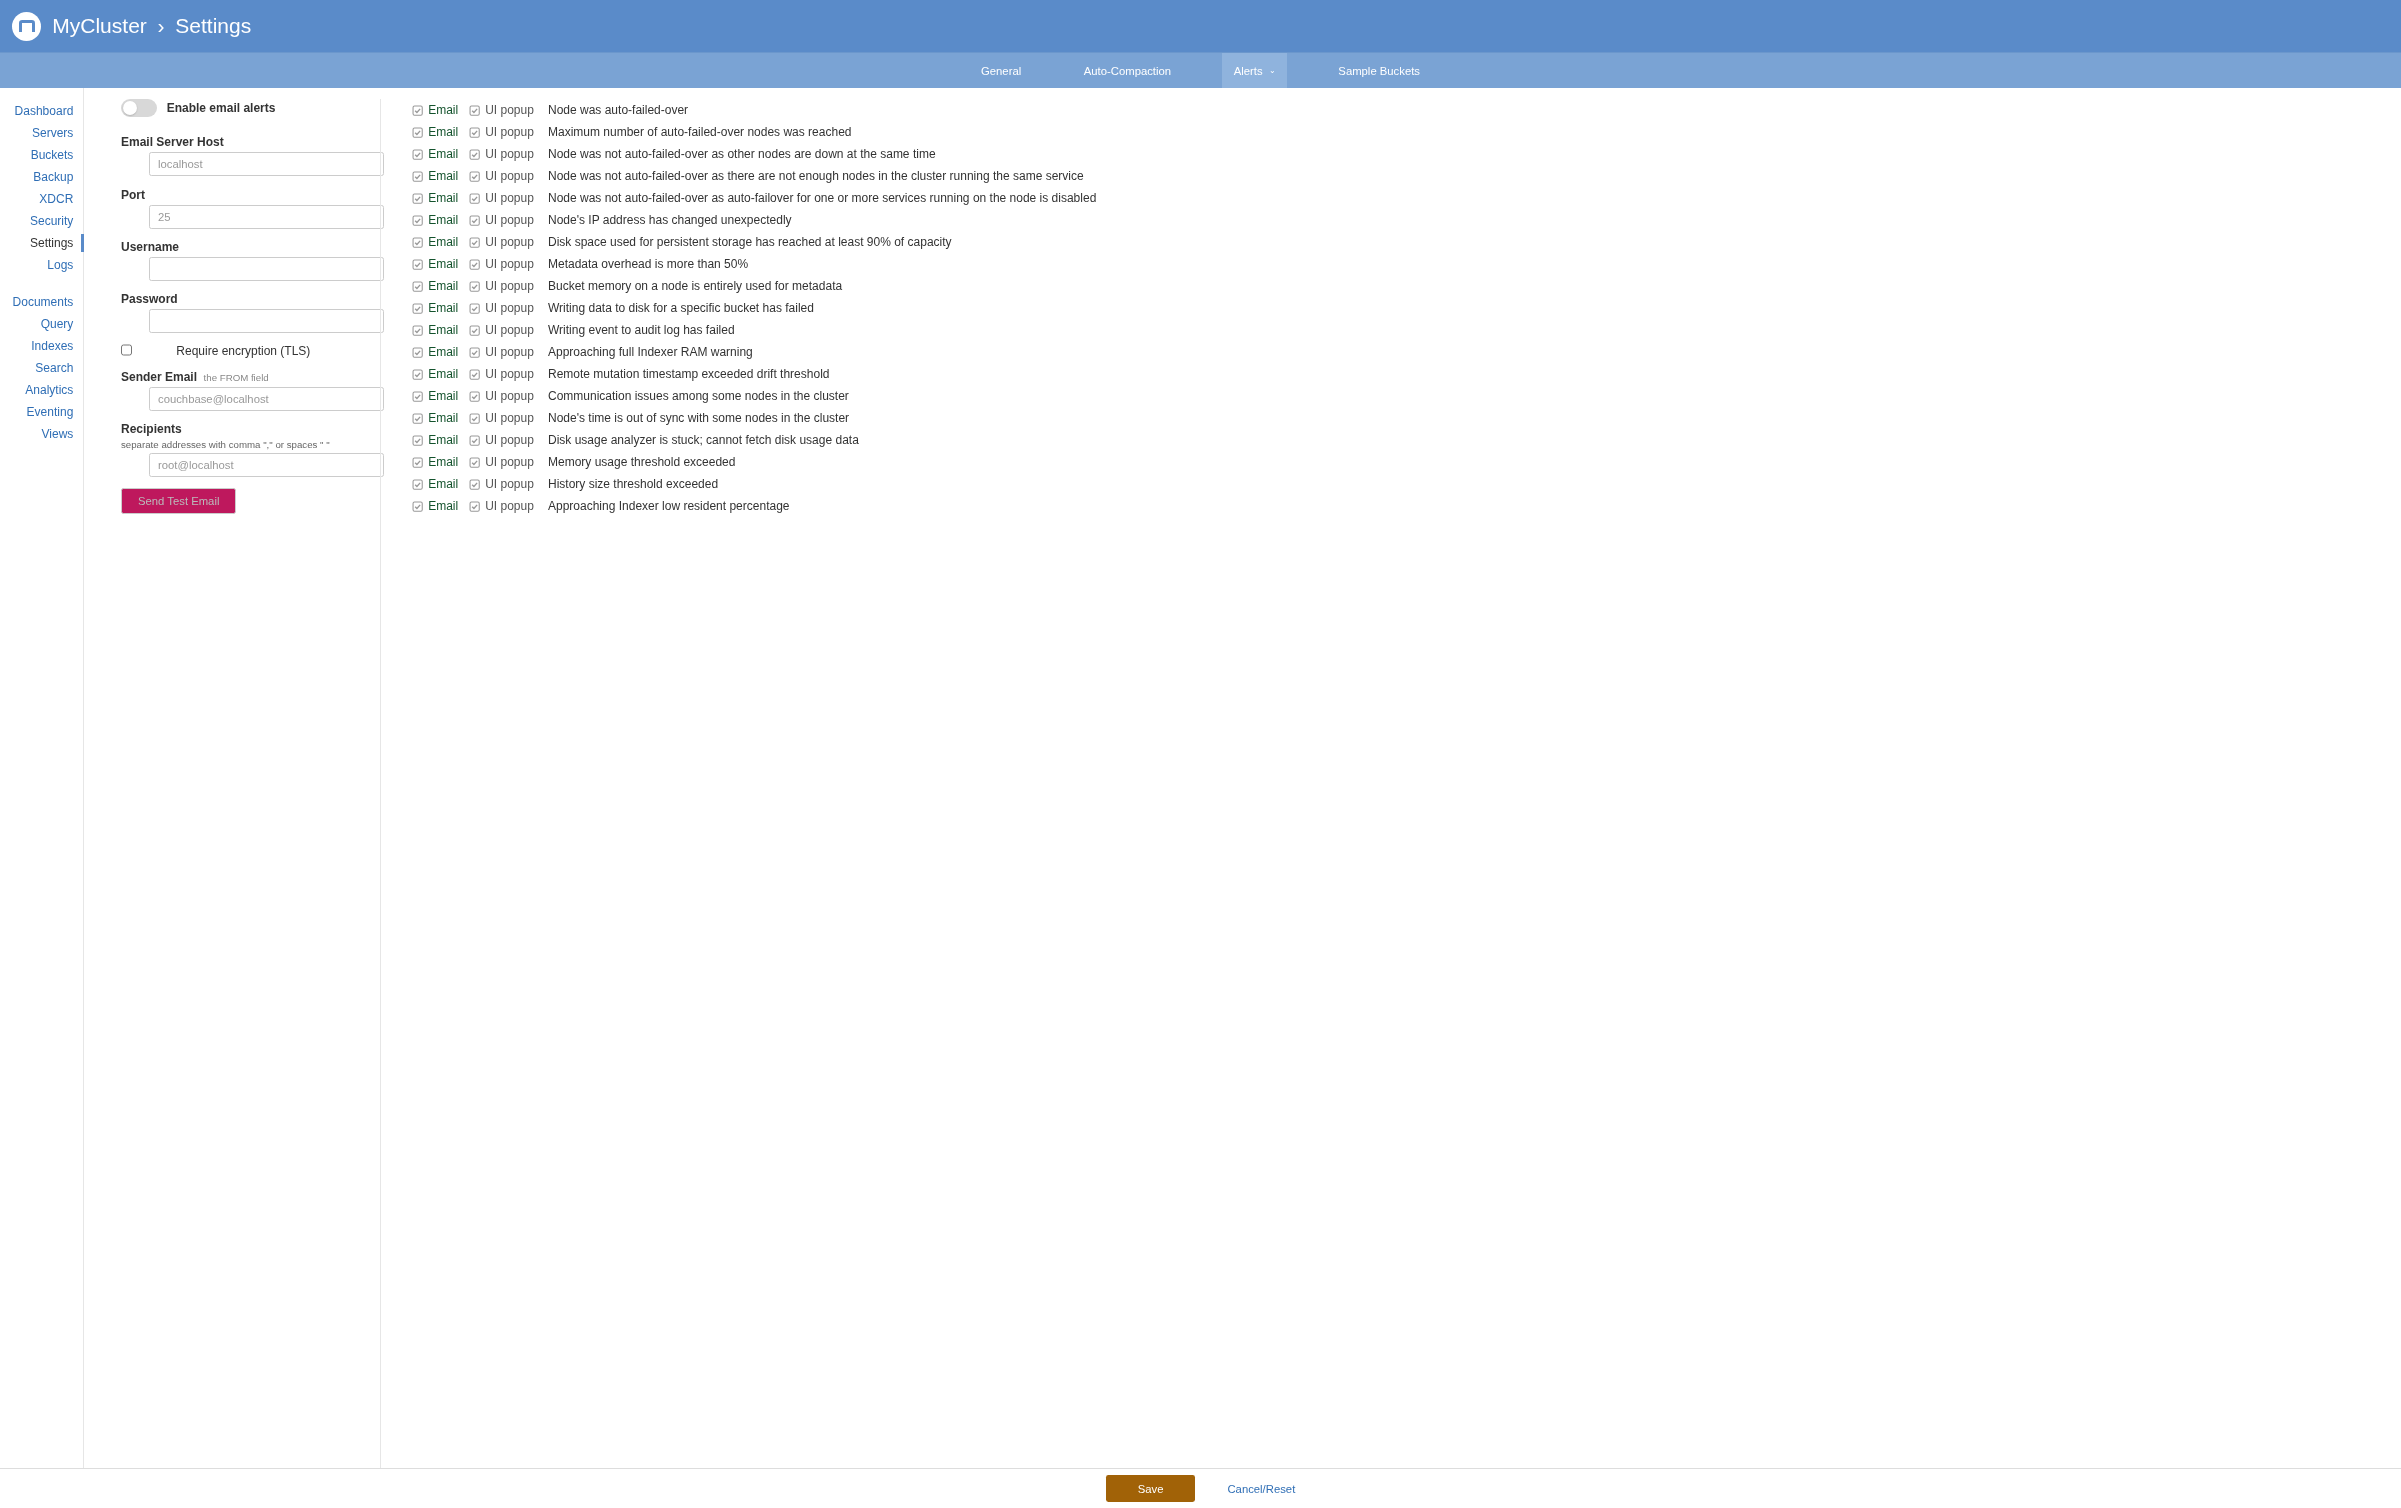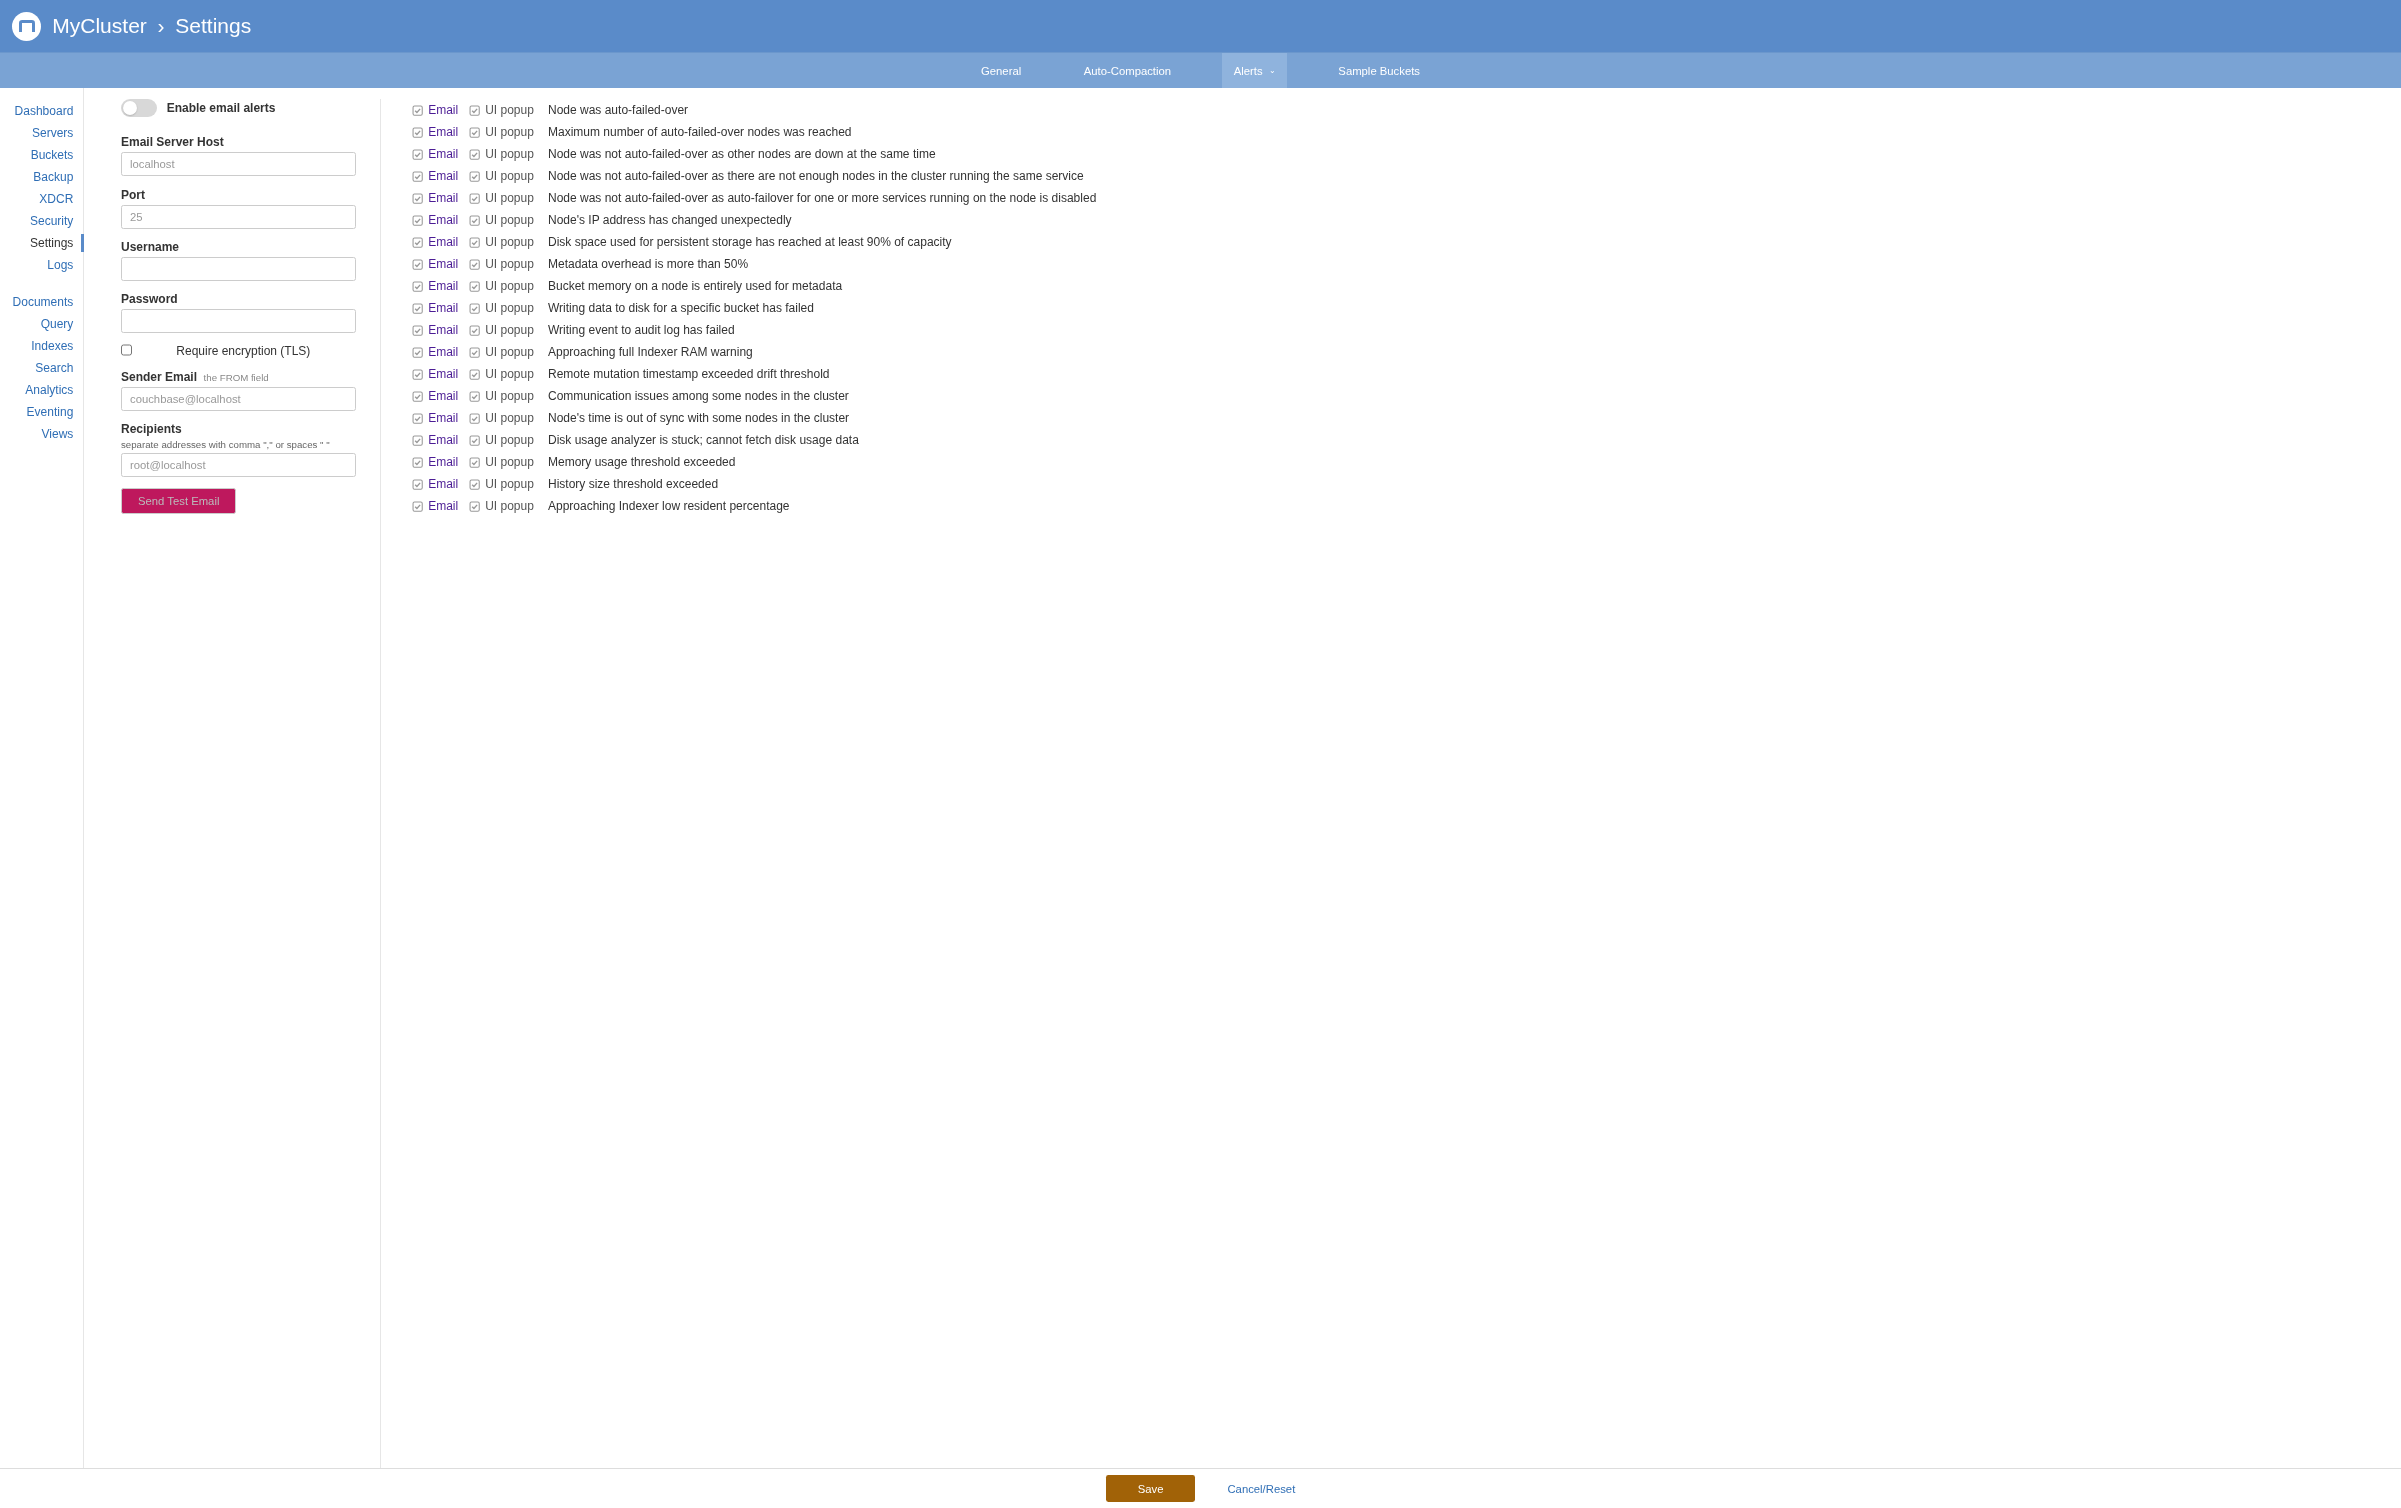--- a/index.html
+++ b/index.html
@@ -30,34 +30,34 @@
 
 .toggle-row { display: flex; align-items: center; margin-bottom: 18px; font-weight: bold; }
 .toggle { width: 36px; height: 18px; background: #d8d8d8; border-radius: 9px; position: relative; margin-right: 9.7px; cursor: pointer; }
 .toggle-knob { width: 14.6px; height: 14.6px; background: #fff; border-radius: 50%; position: absolute; top: 1.6px; left: 1.6px; box-shadow: 0 0.8px 1.6px rgba(0,0,0,0.2); }
 .toggle-label { font-size: 12px; color: #333; }
 
 .form-group { margin-bottom: 11.3px; }
 .form-label { font-weight: 600; font-size: 12px; color: #333; display: block; margin-bottom: 3.2px; }
 .form-label .hint { font-weight: 400; font-size: 9.7px; color: #888; margin-left: 3.2px; }
 .form-subhint { font-size: 9.7px; color: #666; margin-bottom: 3.2px; }
-.form-input { width: 100%; border: 0.8px solid #ccc; border-radius: 2.4px; padding: 4.9px 8px; font-size: 11.3px; color: #999; background: #fff; }
+.form-input { width: 100%; border: 0.8px solid #ccc; border-radius: 2.4px; padding: 4.9px 8px; font-size: 11.3px; color: #999; background: #fff; margin-left: 28px; }
 .form-input::placeholder { color: #aaa; }
 
 .checkbox-row { display: flex; align-items: flex-start; margin-bottom: 11.3px; gap: 36px; }
 .checkbox-row input { margin-right: 8px; width: 11.3px; height: 11.3px; }
 .checkbox-row label { font-size: 12px; color: #333; }
 
 .btn-send { border: 0.8px solid #ccc; background: #be185d; color: #bbb; padding: 5.7px 16px; border-radius: 2.4px; cursor: not-allowed; font-size: 11.3px; }
 
 .alerts-title { font-weight: 700; font-size: 13px; margin-bottom: 9.7px; color: #333; }
 .alert-row { display: flex; align-items: center; padding: 4px 0; font-size: 12px; }
 .check-icon { width: 11.3px; height: 11.3px; color: #999; margin-right: 4.9px; display: inline-flex; align-items: center; justify-content: center; }
 .check-icon svg { width: 11.3px; height: 11.3px; }
-.alert-col-email { display: flex; align-items: center; width: 57px; color: #4c1d95; }
+.alert-col-email { display: flex; align-items: center; width: 57px; color: #14532d; }
 .alert-col-popup { display: flex; align-items: center; width: 79px; color: #555; }
 .alert-desc { color: #333; }
 
 .footer { position: fixed; bottom: 0; left: 0; right: 0; height: 40px; border-top: 0.8px solid #ddd; background: #fff; display: flex; align-items: center; justify-content: center; gap: 32px; }
 .btn-save { background: #a16207; color: #fff; border: none; padding: 7.3px 32px; border-radius: 2.4px; font-size: 11.3px; cursor: pointer; }
 .btn-cancel { color: #2f6eb5; background: none; border: none; font-size: 11.3px; cursor: pointer; }
 </style>
 </head>
 <body>
 

